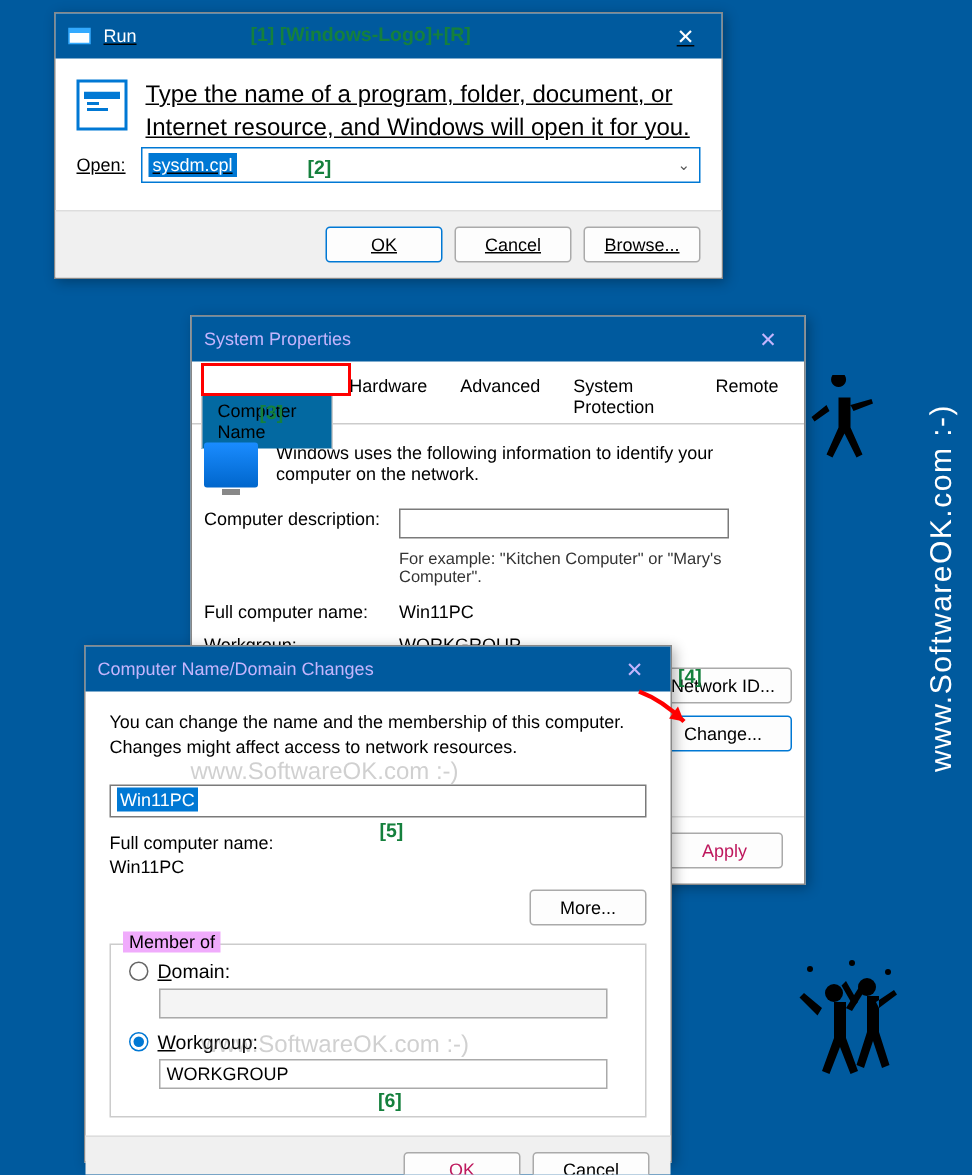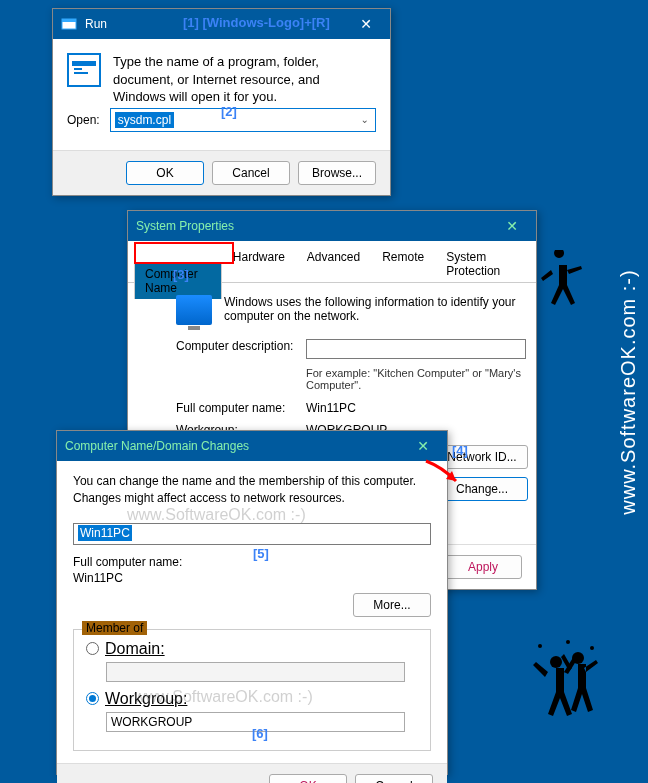--- a/index.html
+++ b/index.html
@@ -40,21 +40,21 @@
     }
     .titlebar {
       display: flex;
       align-items: center;
       height: 30px;
       padding: 0 4px 0 8px;
       font-size: 12px;
     }
     .titlebar.dark {
       background: #005a9e;
-      color: #86efac;
+      color: #c4b5fd;
     }
     .titlebar-icon {
       width: 16px;
       height: 16px;
       margin-right: 8px;
       display: inline-flex;
       align-items: center;
       justify-content: center;
     }
     .titlebar-title { flex: 1; }
@@ -85,45 +85,45 @@
       padding: 2px 4px;
       font-size: 12px;
       background: #fff;
     }
     .highlight-sel {
       background: #0078d4;
       color: #fff;
     }
     .annotation {
       position: absolute;
-      color: #3b82f6;
+      color: #15803d;
       font-weight: bold;
       font-size: 13px;
       z-index: 200;
       pointer-events: none;
     }
     .red-box {
       position: absolute;
       border: 2px solid #ff0000;
       pointer-events: none;
       z-index: 150;
     }
     
-    #run-dialog { left: 52px; top: 8px; width: 339px; }
+    #run-dialog { left: 36px; top: 8px; width: 446px; text-decoration: underline; }
     #run-dialog .titlebar { background: #005a9e; color: #fff; }
     .run-body { padding: 14px 14px 18px 14px; }
     .run-row1 { display: flex; gap: 12px; }
     .run-icon-box {
       width: 34px; height: 34px;
       border: 2px solid #0078d4;
       background: #fff;
       display: flex; align-items: center; justify-content: center;
       flex-shrink: 0;
     }
-    .run-desc { font-size: 13px; line-height: 1.35; }
+    .run-desc { font-size: 16px; line-height: 1.35; }
     .run-row2 { display: flex; align-items: center; gap: 10px; margin-top: 2px; }
     .run-open-label { font-size: 12px; }
     .run-combo {
       flex: 1;
       border: 1px solid #0078d4;
       height: 24px;
       display: flex;
       align-items: center;
       padding: 0 4px;
       position: relative;
@@ -162,21 +162,21 @@
       border: 1px solid transparent;
       border-bottom: none;
       cursor: pointer;
       position: relative;
     }
     .tab.active {
       border-color: #ccc;
       background: #0369a1;
       top: 17px;
     }
-    .sysprop-content { padding: 12px 8px; margin-left: 40px; }
+    .sysprop-content { padding: 12px 8px; }
     .sysprop-inforow { display: flex; gap: 12px; align-items: flex-start; margin-bottom: 14px; }
     .monitor-icon {
       width: 36px; height: 30px;
       background: linear-gradient(#1a8cff, #0066cc);
       border-radius: 2px;
       position: relative;
       flex-shrink: 0;
     }
     .monitor-icon::after {
       content: "";
@@ -222,25 +222,25 @@
     .nc-more-row { display: flex; justify-content: flex-end; margin: 8px 0 12px 0; }
     .fieldset {
       border: 1px solid #ccc;
       padding: 10px 12px;
       position: relative;
       margin-top: 6px;
     }
     .fieldset-legend {
       position: absolute;
       top: -9px; left: 8px;
-      background: #a16207;
+      background: #f0abfc;
       padding: 0 4px;
       font-size: 12px;
     }
-    .radio-row { display: flex; align-items: center; gap: 6px; margin-bottom: 4px; font-size: 16px; text-decoration: underline; }
+    .radio-row { display: flex; align-items: center; gap: 6px; margin-bottom: 4px; font-size: 13px; }
     .radio {
       width: 13px; height: 13px;
       border: 1px solid #666;
       border-radius: 50%;
       display: inline-flex;
       align-items: center; justify-content: center;
     }
     .radio.checked { border-color: #0078d4; }
     .radio.checked::after {
       content: "";
@@ -346,22 +346,22 @@
 
 <div class="dialog" id="sysprop-dialog">
   <div class="titlebar dark">
     <span class="titlebar-title">System Properties</span>
     <span class="titlebar-close">✕</span>
   </div>
   <div class="tabs">
     <div class="tab active">Computer Name</div>
     <div class="tab">Hardware</div>
     <div class="tab">Advanced</div>
+    <div class="tab">System Protection</div>
     <div class="tab">Remote</div>
-    <div class="tab">System Protection</div>
   </div>
   <div class="red-box" style="left:6px; top:31px; width:100px; height:22px;"></div>
   <div class="annotation" style="left:45px; top:56px;">[3]</div>
   <div class="sysprop-content">
     <div class="sysprop-inforow">
       <div class="monitor-icon"></div>
       <div>Windows uses the following information to identify your computer on the network.</div>
     </div>
     <div class="form-row">
       <span class="form-label">Computer description:</span>

